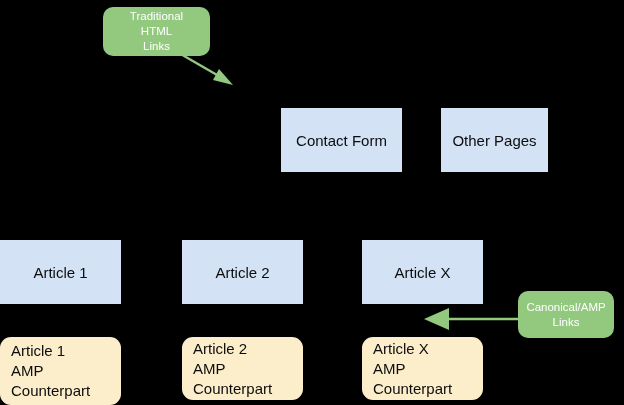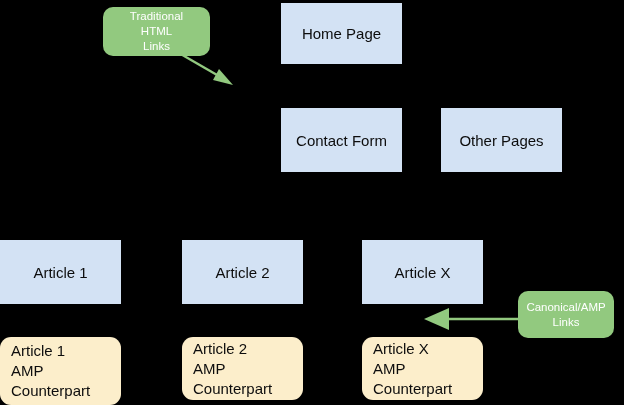--- a/index.html
+++ b/index.html
@@ -81,30 +81,27 @@
       <line x1="518" y1="319" x2="443" y2="319" stroke="#92c97f" stroke-width="2.4"></line>
       <polygon points="424,319 449,308 449,330" fill="#92c97f"></polygon>
     </g>
   </svg>
 
   <div class="node callout-box" style="left:103px; top:7px; width:107px; height:49px;">
     <span class="node-label">Traditional HTML
 Links</span>
   </div>
 
-  <div class="node page-box" style="left:281px; top:3px; width:121px; height:61px;">
-    <span class="node-label">Home Page</span>
-  </div>
 
 
   <div class="node page-box" style="left:281px; top:108px; width:121px; height:64px;">
     <span class="node-label">Contact Form</span>
   </div>
 
-  <div class="node page-box" style="left:441px; top:108px; width:121px; height:64px;">
+  <div class="node page-box" style="left:441px; top:108px; width:107px; height:64px;">
     <span class="node-label">Other Pages</span>
   </div>
 
   <div class="node page-box" style="left:0px; top:240px; width:121px; height:64px;">
     <span class="node-label">Article 1</span>
   </div>
 
   <div class="node page-box" style="left:182px; top:240px; width:121px; height:64px;">
     <span class="node-label">Article 2</span>
   </div>

